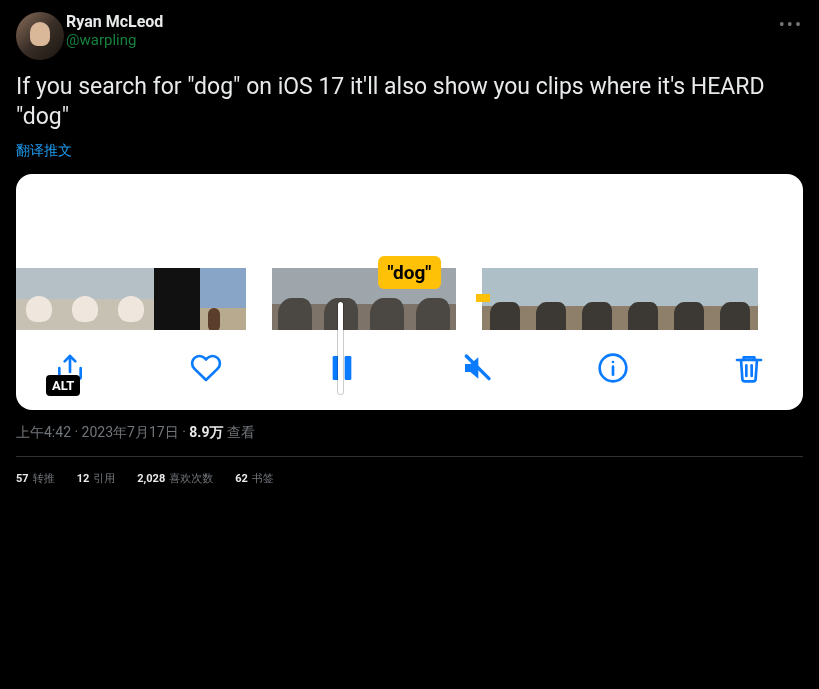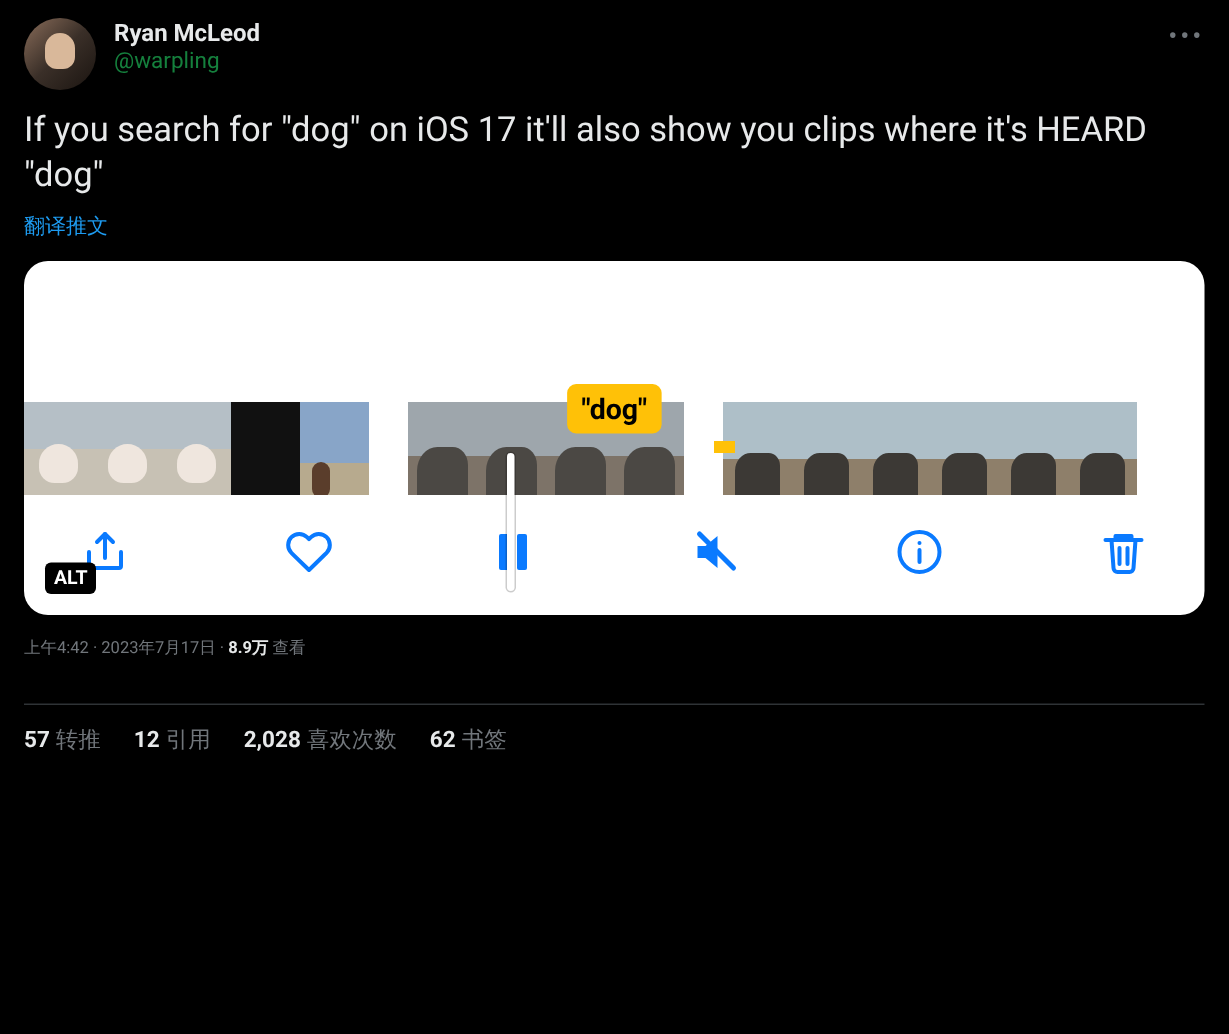--- a/index.html
+++ b/index.html
@@ -11,21 +11,21 @@
     height: 689px;
     overflow: hidden;
   }
   .tweet {
     padding: 12px 16px;
     position: relative;
   }
   .header {
     display: flex;
     align-items: flex-start;
-    gap: 12px;
+    gap: 2px;
     margin-bottom: 12px;
   }
   .avatar {
     width: 48px;
     height: 48px;
     border-radius: 50%;
     background: linear-gradient(135deg, #8a6d5a 0%, #3a2f28 50%, #1a1410 100%);
     flex-shrink: 0;
     position: relative;
     overflow: hidden;
@@ -143,42 +143,42 @@
   .ctrl-btn {
     color: #0a7aff;
     cursor: pointer;
     display: flex;
     align-items: center;
     justify-content: center;
   }
   .ctrl-btn svg { width: 32px; height: 32px; }
   .alt-badge {
     position: absolute;
-    left: 14px;
+    left: 30px;
     bottom: 14px;
     background: #000;
     color: #fff;
     font-size: 13px;
     font-weight: 700;
     padding: 3px 6px;
     border-radius: 4px;
     cursor: pointer;
   }
   .meta-line {
     color: #71767b;
-    font-size: 11px;
-    padding-bottom: 30px;
+    font-size: 14px;
+    padding-bottom: 14px;
     border-bottom: 1px solid #2f3336;
   }
   .meta-line .views-num { color: #e7e9ea; font-weight: 700; }
   .stats-line {
     display: flex;
     gap: 22px;
     padding: 14px 0;
-    font-size: 15px;
+    font-size: 11px;
     color: #71767b;
   }
   .stat .num { color: #e7e9ea; font-weight: 700; margin-right: 4px; }
 </style>
 </head>
 <body>
 
 <div class="tweet">
 
   <div class="header">

